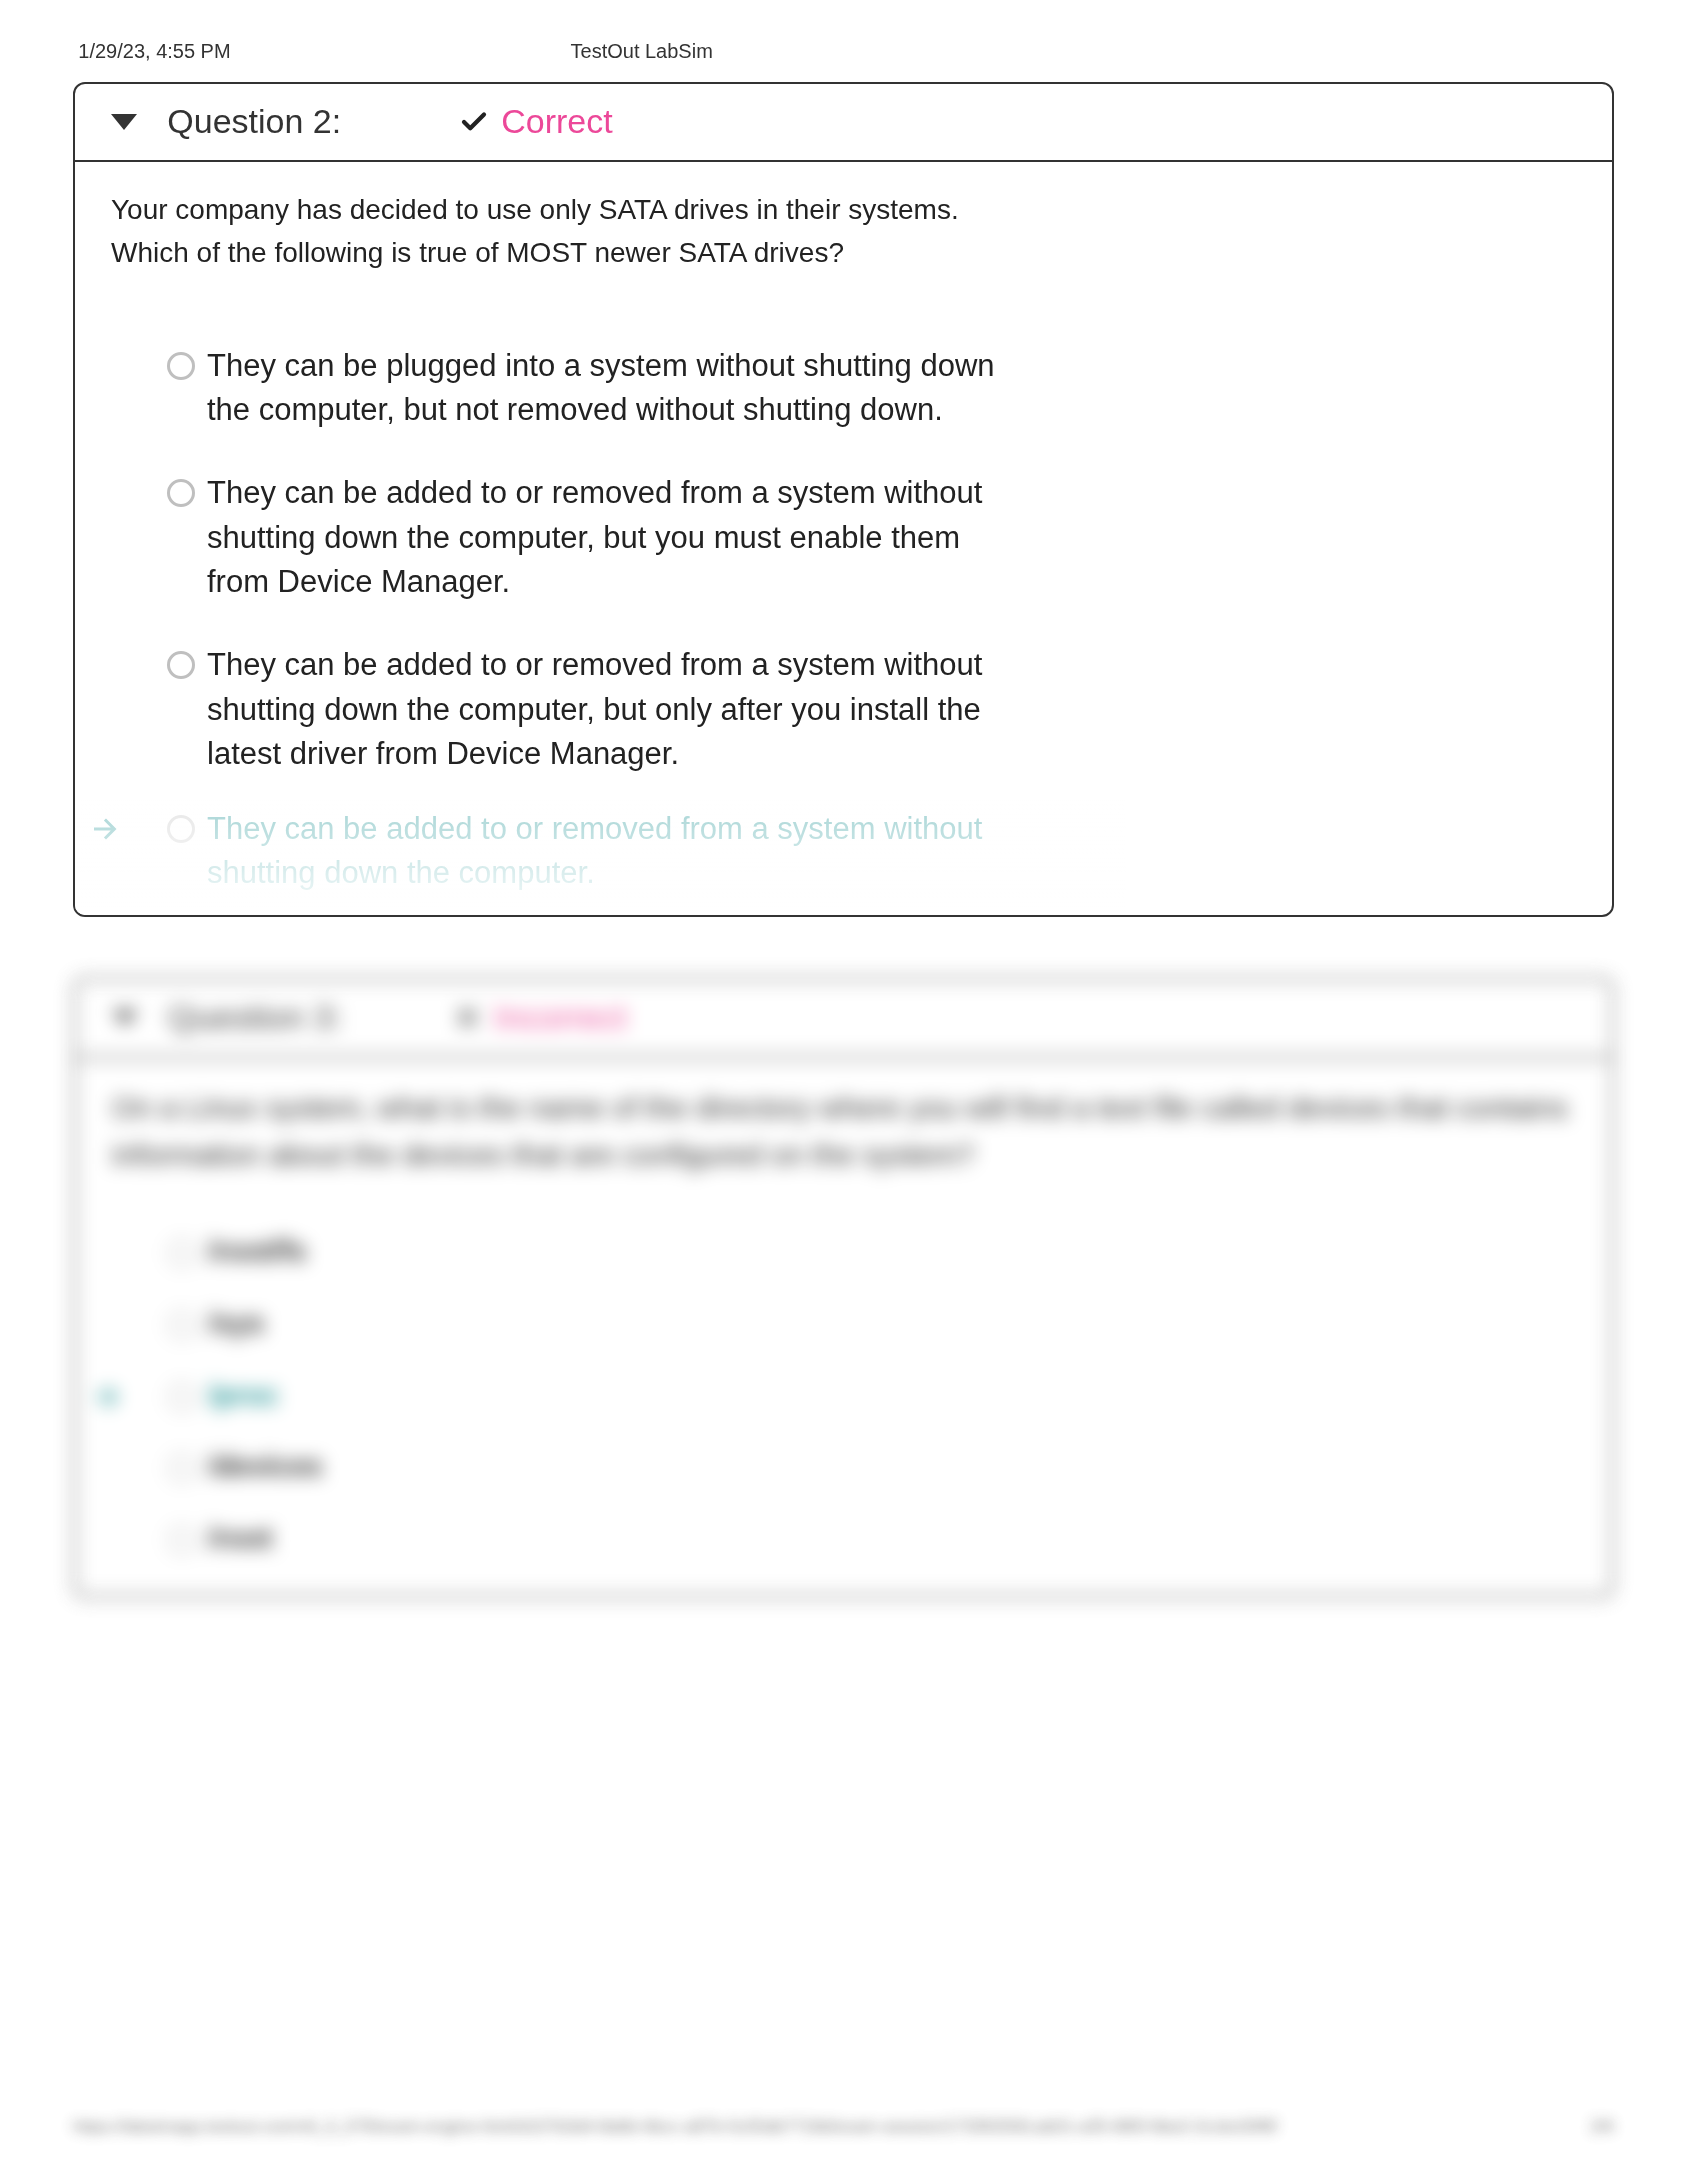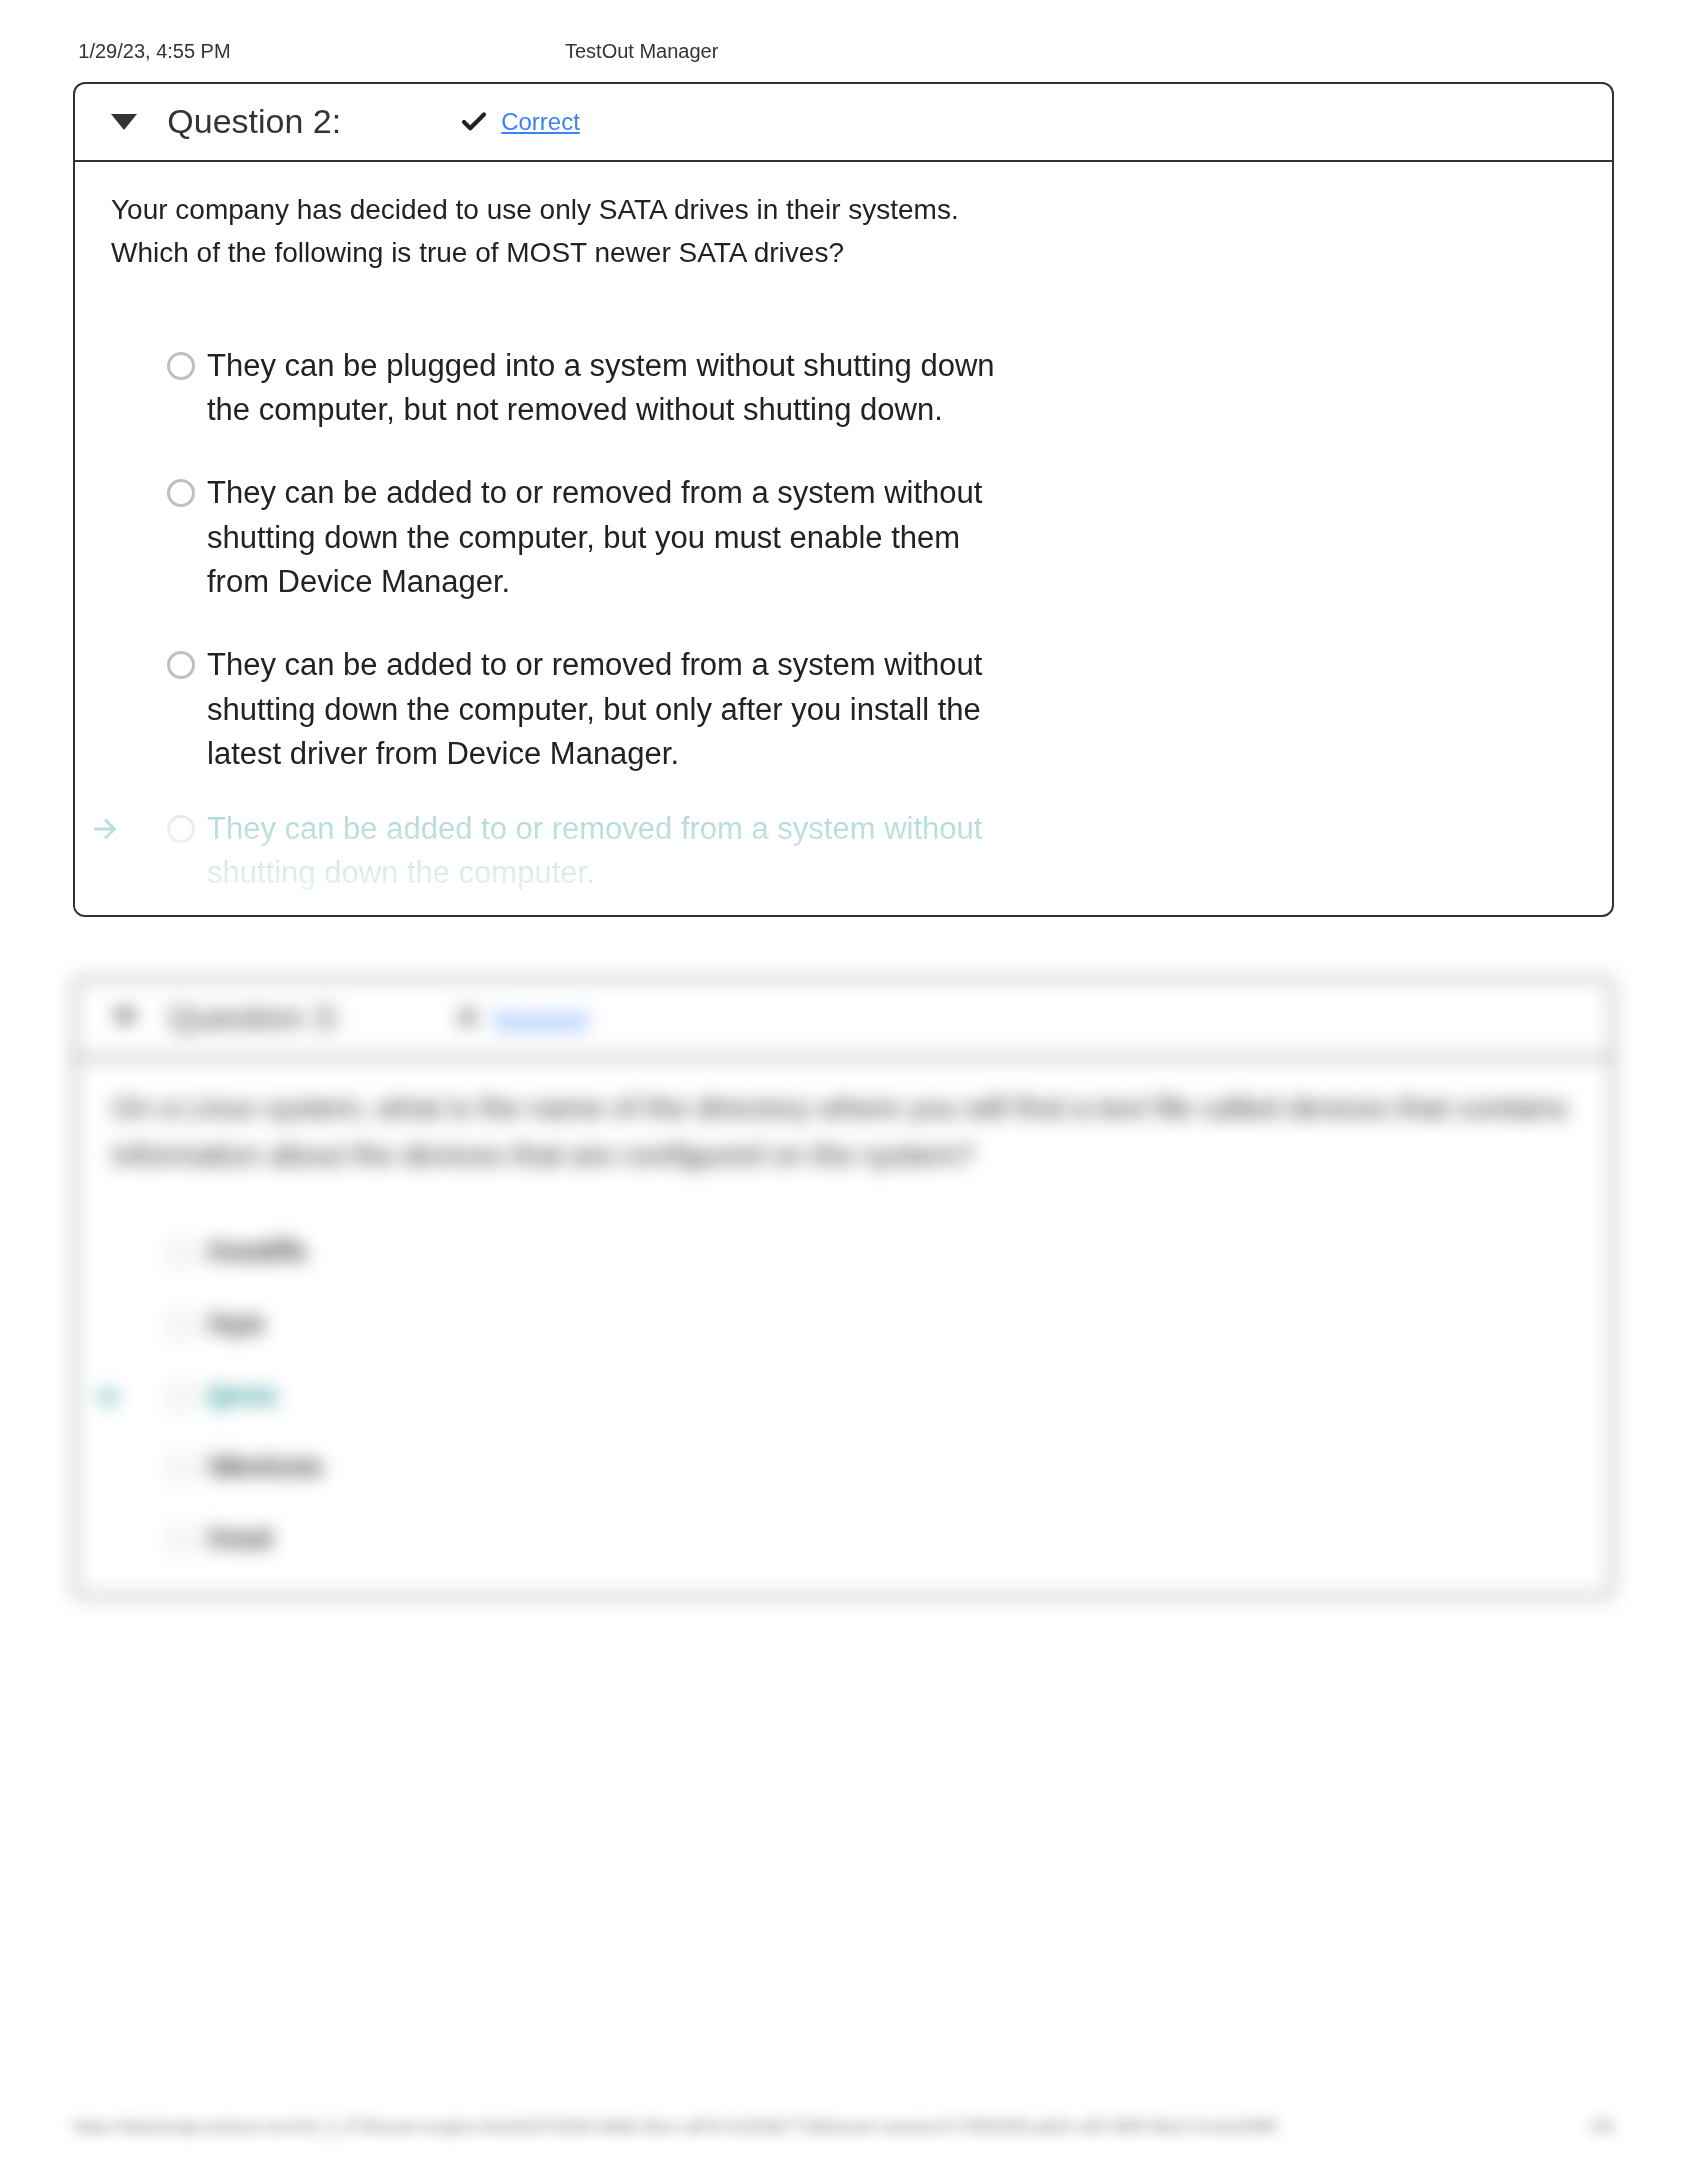--- a/index.html
+++ b/index.html
@@ -51,24 +51,23 @@
       color: #333;
     }
     .status-wrap {
       display: flex;
       align-items: center;
       gap: 12px;
       margin-left: 93px;
     }
     .check-icon svg { display: block; }
     .status-text {
-      font-size: 24px;
+      font-size: 34px;
       font-weight: 400;
-      color: #3b82f6;
-      text-decoration: underline;
+      color: #ec4899;
     }
     .q-body { padding: 26.5px 36px 18.5px 36px; }
     .prompt {
       font-size: 28px;
       line-height: 1.55;
       color: #222;
       margin-bottom: 69px;
     }
     .options {
       max-width: 853px;
@@ -146,21 +145,21 @@
       color: #666;
     }
   </style>
 </head>
 <body>
 
 <div class="page">
 
   <div class="print-header">
     <span>1/29/23, 4:55 PM</span>
-    <span style="position:relative; left:-278px;">TestOut Manager</span>
+    <span style="position:relative; left:-278px;">TestOut LabSim</span>
     <span></span>
   </div>
 
   <div class="question-card">
     <div class="q-header">
       <div class="caret-down"></div>
       <div class="q-title">Question 2:</div>
       <div class="status-wrap">
         <span class="check-icon">
           <svg width="30" height="30" viewBox="0 0 24 24" fill="none" stroke="#222" stroke-width="3.4" stroke-linecap="round" stroke-linejoin="round">

